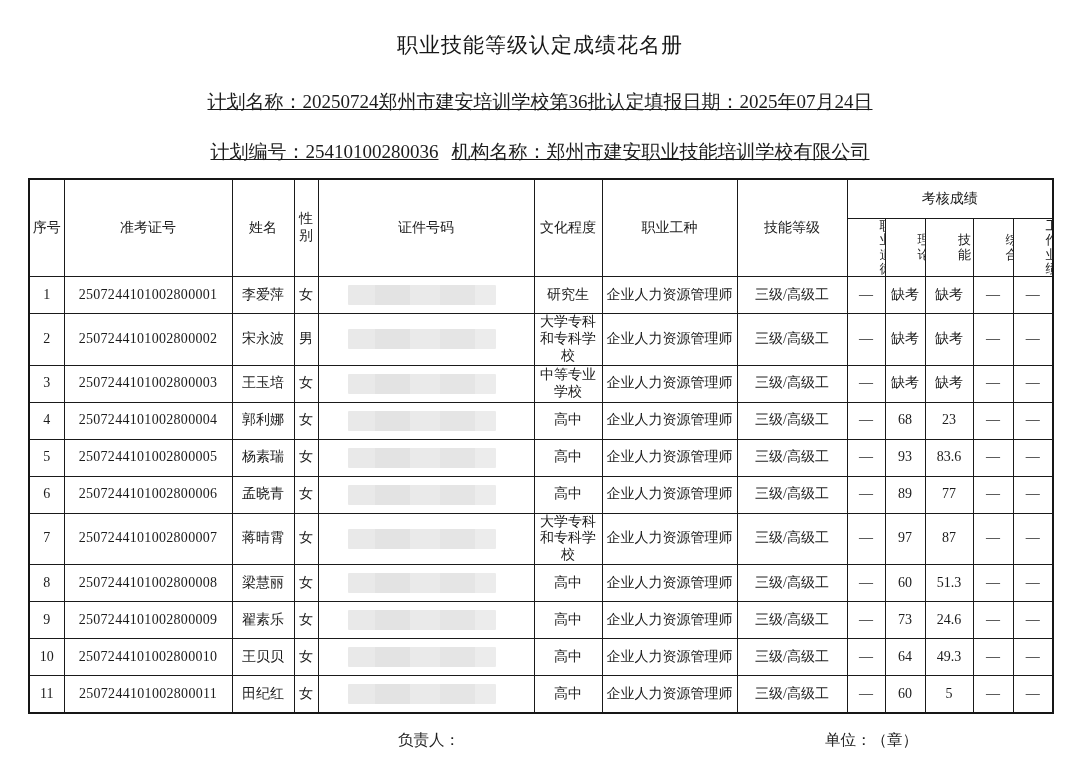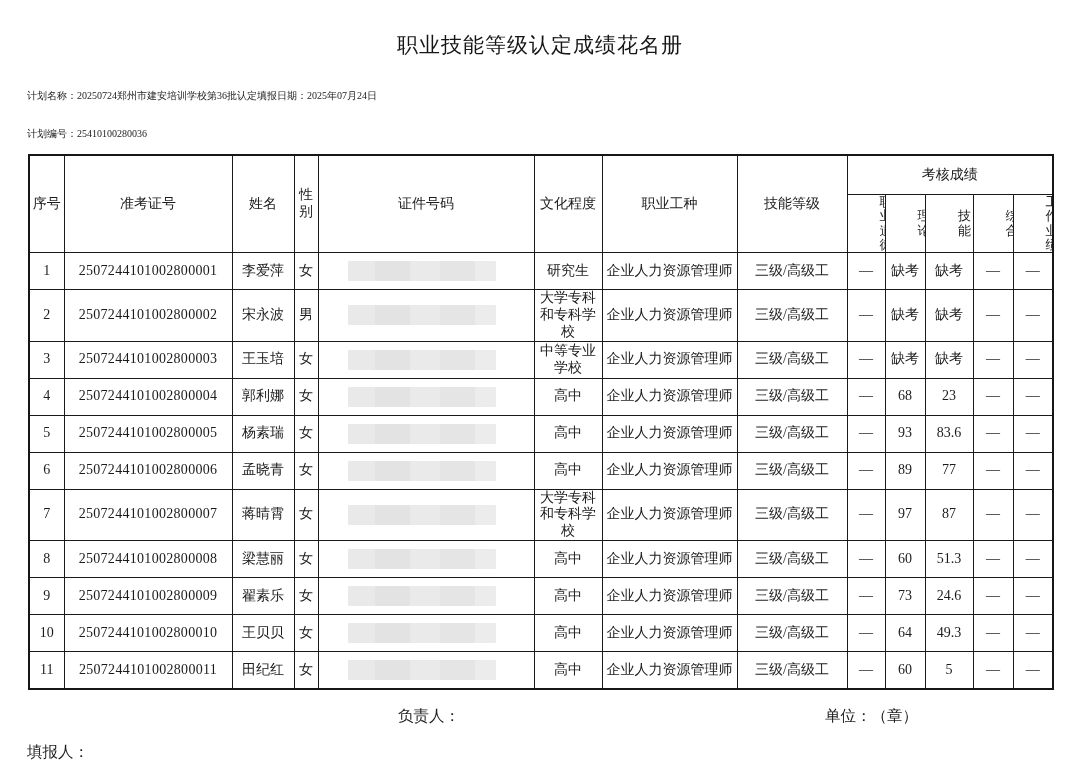--- a/index.html
+++ b/index.html
@@ -23,24 +23,25 @@
     padding-top: 31px;
     text-align: center;
     font-family: "Liberation Sans", "DejaVu Sans", sans-serif;
     font-weight: normal;
     font-size: 21px;
     letter-spacing: 1px;
     color: #161616;
   }
   .meta-row {
     display: flex;
-    justify-content: flex-start;
+    justify-content: center;
     padding: 0 27px;
-    font-size: 10px;
+    font-size: 19px;
     color: #1c1c1c;
+    text-decoration: underline;
   }
   .meta-row.first { margin-top: 30px; }
   .meta-row.second { margin-top: 24px; gap: 13px; }
   table.roster {
     margin: 13px 0 0 28px;
     border-collapse: collapse;
     table-layout: fixed;
     width: 1024px;
     border: 2px solid #161616;
   }
@@ -92,20 +93,21 @@
 
   <h1 class="doc-title">职业技能等级认定成绩花名册</h1>
 
   <div class="meta-row first">
     <span>计划名称：20250724郑州市建安培训学校第36批认定</span>
     <span>填报日期：2025年07月24日</span>
   </div>
 
   <div class="meta-row second">
     <span>计划编号：25410100280036</span>
+    <span>机构名称：郑州市建安职业技能培训学校有限公司</span>
   </div>
 
   <table class="roster">
     <colgroup>
       <col style="width:35px">
         <col style="width:168px">
         <col style="width:62px">
       <col style="width:24px">
         <col style="width:216px">
         <col style="width:68px">

